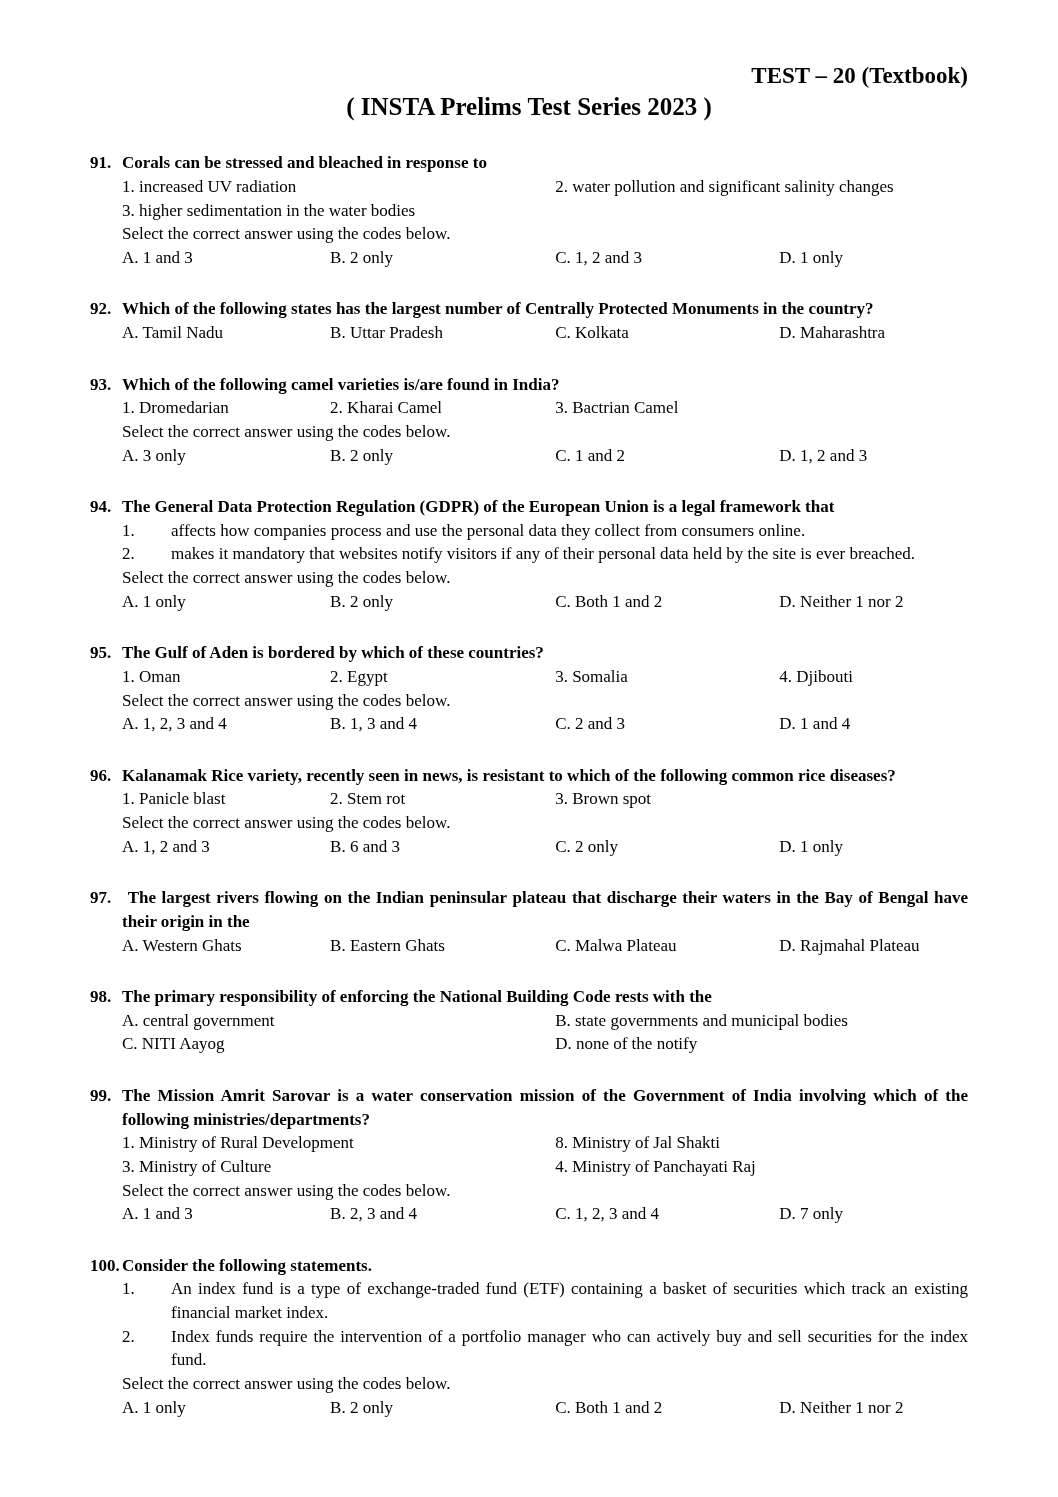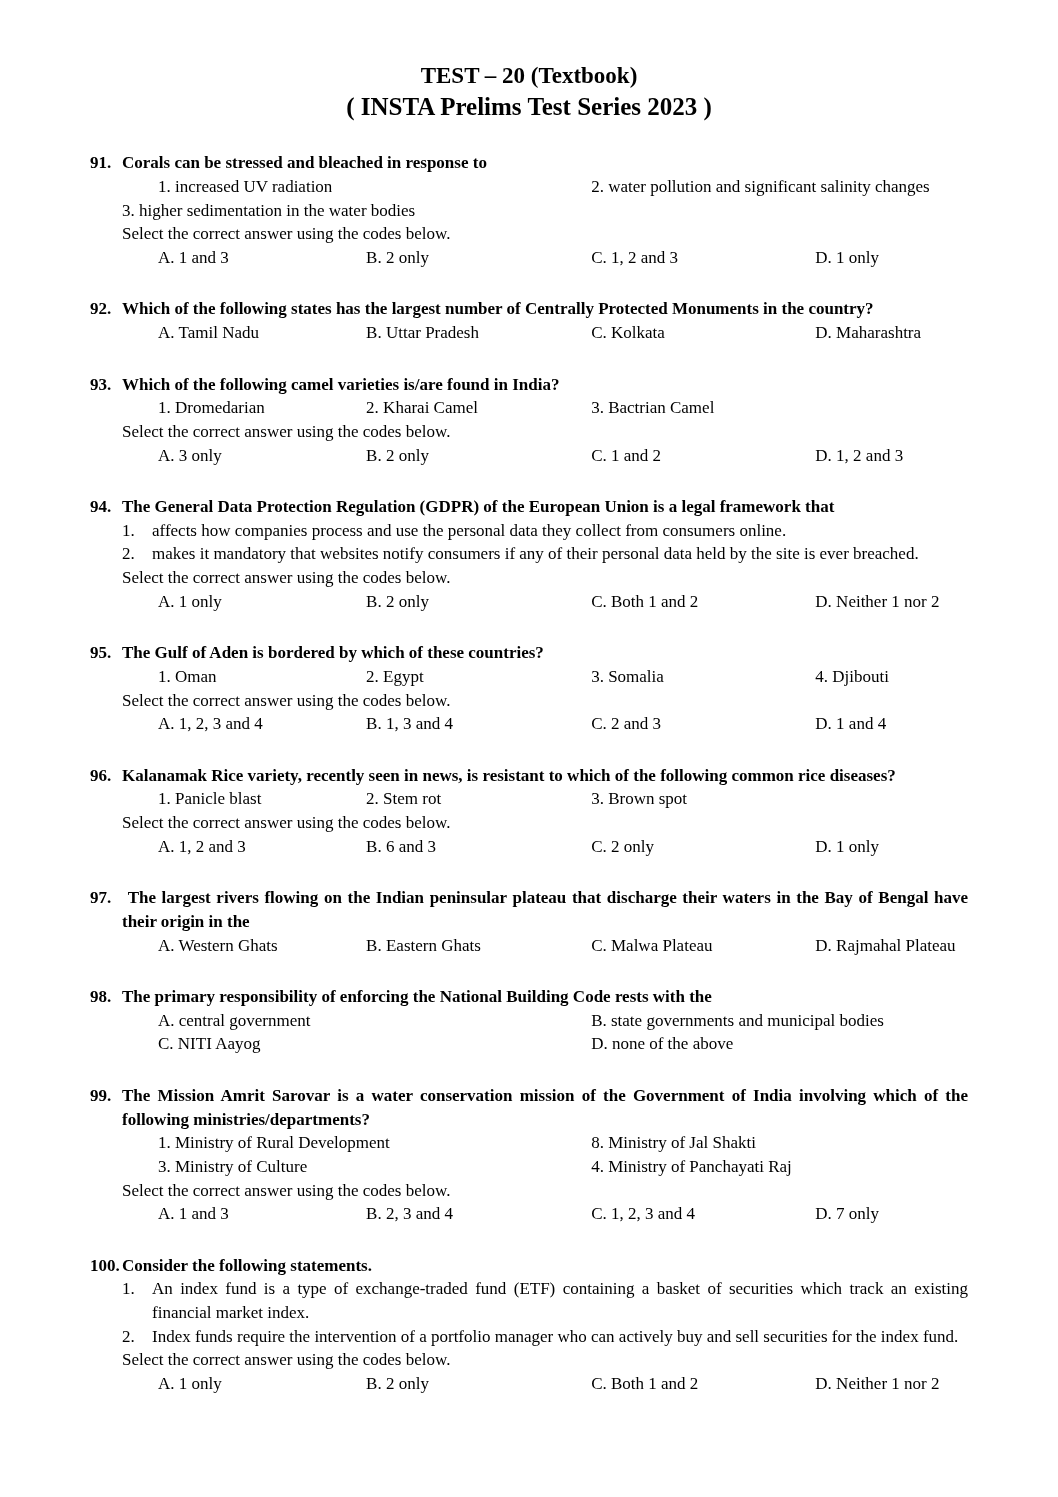--- a/index.html
+++ b/index.html
@@ -15,21 +15,21 @@
   }
   .page {
     box-sizing: border-box;
     width: 1058px;
     height: 1497px;
     padding: 62px 90px 40px 90px;
     background: #ffffff;
   }
   h1, h2 { margin: 0; }
   .title {
-    text-align: center;
+    text-align: right;
     font-weight: bold;
     font-size: 23px;
     line-height: 1.25;
   }
   .subtitle {
     text-align: center;
     font-weight: bold;
     font-size: 25px;
     line-height: 1.3;
     margin-bottom: 20px;
@@ -38,22 +38,22 @@
   .q-header { display: flex; font-weight: bold; margin-top: 28px; }
   .q-num { flex: 0 0 auto; min-width: 32px; white-space: pre; }
   .q-text { flex: 1 1 auto; text-align: justify; }
   .q-body { margin-left: 32px; }
   .row { }
   .row-cols2 { display: grid; grid-template-columns: 51.2% 1fr; }
   .row-cols3 { display: grid; grid-template-columns: 24.6% 26.6% 1fr; }
   .row-cols4 { display: grid; grid-template-columns: 24.6% 26.6% 26.5% 1fr; }
   .row-statement { display: flex; }
   .st-num { flex: 0 0 auto; min-width: 30px; }
-  .st-text { flex: 1 1 auto; text-align: justify; }
-  .cell { display: block; padding-right: 6px; margin-left: 36px; }
+  .st-text { flex: 1 1 auto; text-align: justify; margin-left: 19px; }
+  .cell { display: block; padding-right: 6px; }
 </style>
 </head>
 <body>
 
 <main class="page">
   <h1 class="title">TEST – 20 (Textbook)</h1>
   <h2 class="subtitle">( INSTA Prelims Test Series 2023 )</h2>
   <section id="questions">
       <div class="question">
         <div class="q-header">
@@ -114,21 +114,21 @@
           <span class="q-num">94.</span>
           <div class="q-text">The General Data Protection Regulation (GDPR) of the European Union is a legal framework that</div>
         </div>
         <div class="q-body">
           <div class="row row-statement">
             <span class="st-num">1.</span>
             <div class="st-text">affects how companies process and use the personal data they collect from consumers online.</div>
           </div>
           <div class="row row-statement">
             <span class="st-num">2.</span>
-            <div class="st-text">makes it mandatory that websites notify consumers if any of their personal data held by the site is ever breached.</div>
+            <div class="st-text">makes it mandatory that websites notify visitors if any of their personal data held by the site is ever breached.</div>
           </div>
           <div class="row">Select the correct answer using the codes below.</div>
           <div class="row row-cols4">
             <span class="cell">A. 1 only</span>
             <span class="cell">B. 2 only</span>
             <span class="cell">C. Both 1 and 2</span>
             <span class="cell">D. Neither 1 nor 2</span>
           </div>
         </div>
       </div>
@@ -192,21 +192,21 @@
           <span class="q-num">98.</span>
           <div class="q-text">The primary responsibility of enforcing the National Building Code rests with the</div>
         </div>
         <div class="q-body">
           <div class="row row-cols2">
             <span class="cell">A. central government</span>
             <span class="cell">B. state governments and municipal bodies</span>
           </div>
           <div class="row row-cols2">
             <span class="cell">C. NITI Aayog</span>
-            <span class="cell">D. none of the above</span>
+            <span class="cell">D. none of the notify</span>
           </div>
         </div>
       </div>
       <div class="question">
         <div class="q-header">
           <span class="q-num">99.</span>
           <div class="q-text">The Mission Amrit Sarovar is a water conservation mission of the Government of India involving which of the following ministries/departments?</div>
         </div>
         <div class="q-body">
           <div class="row row-cols2">

